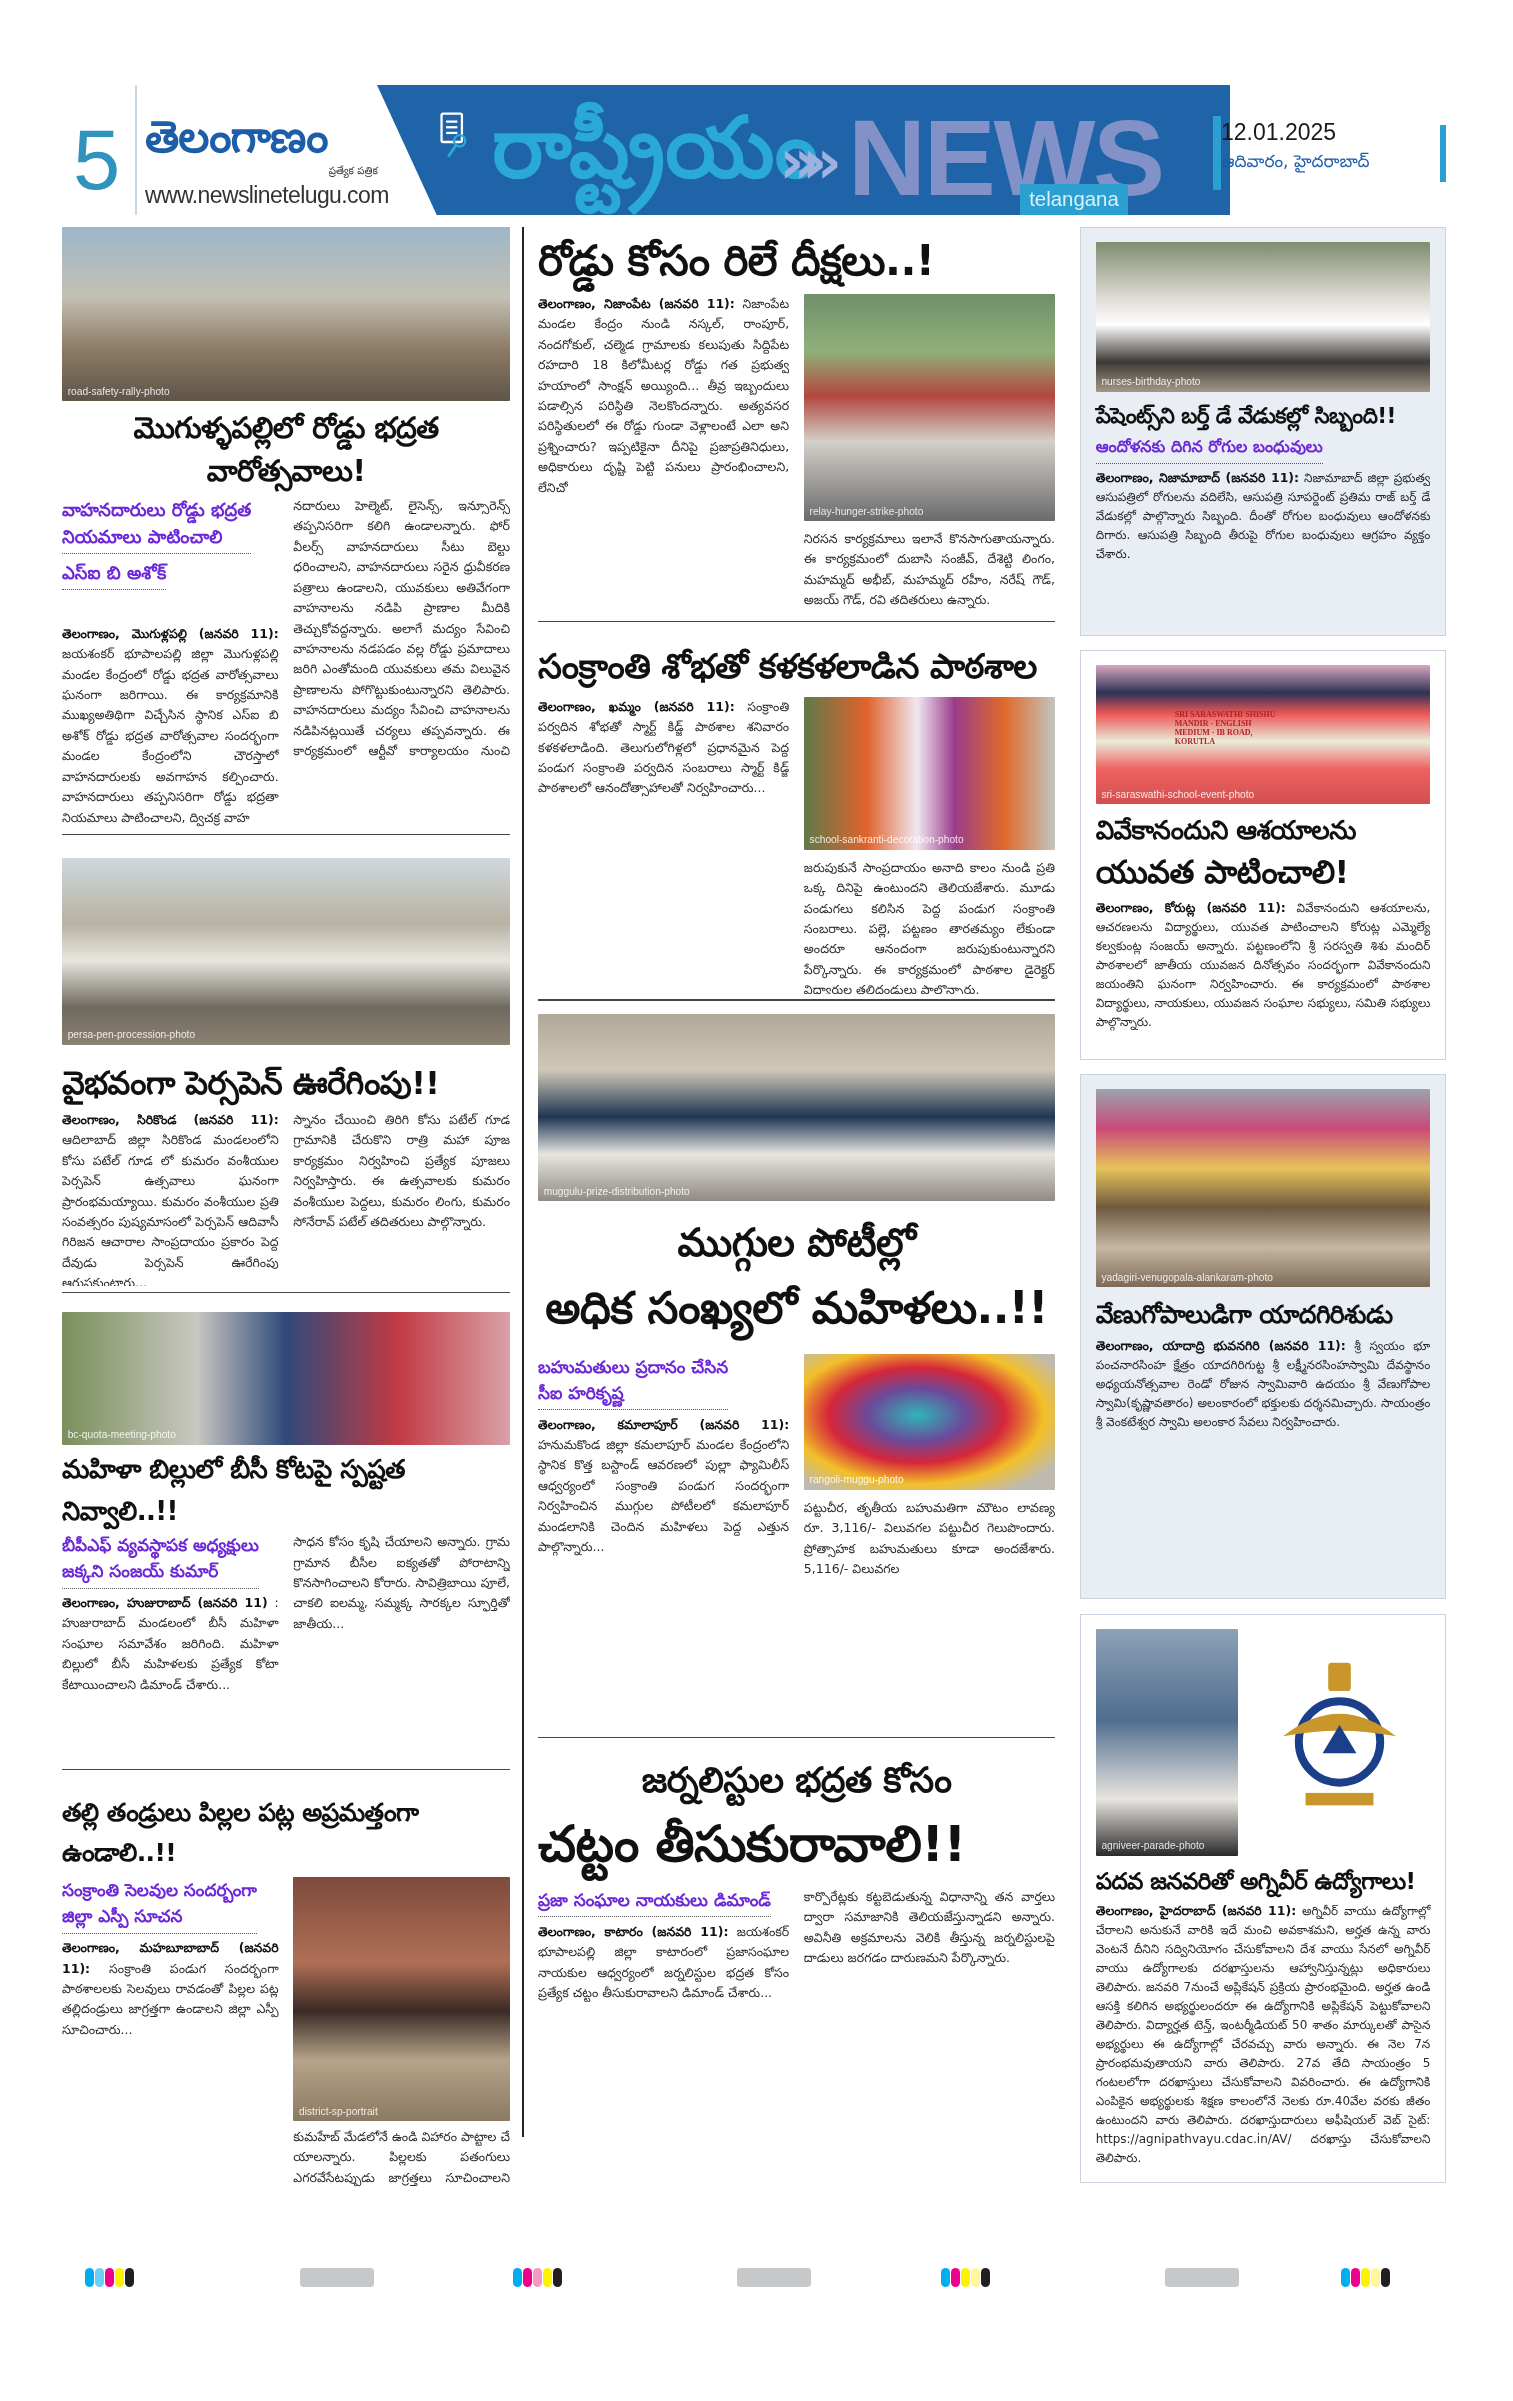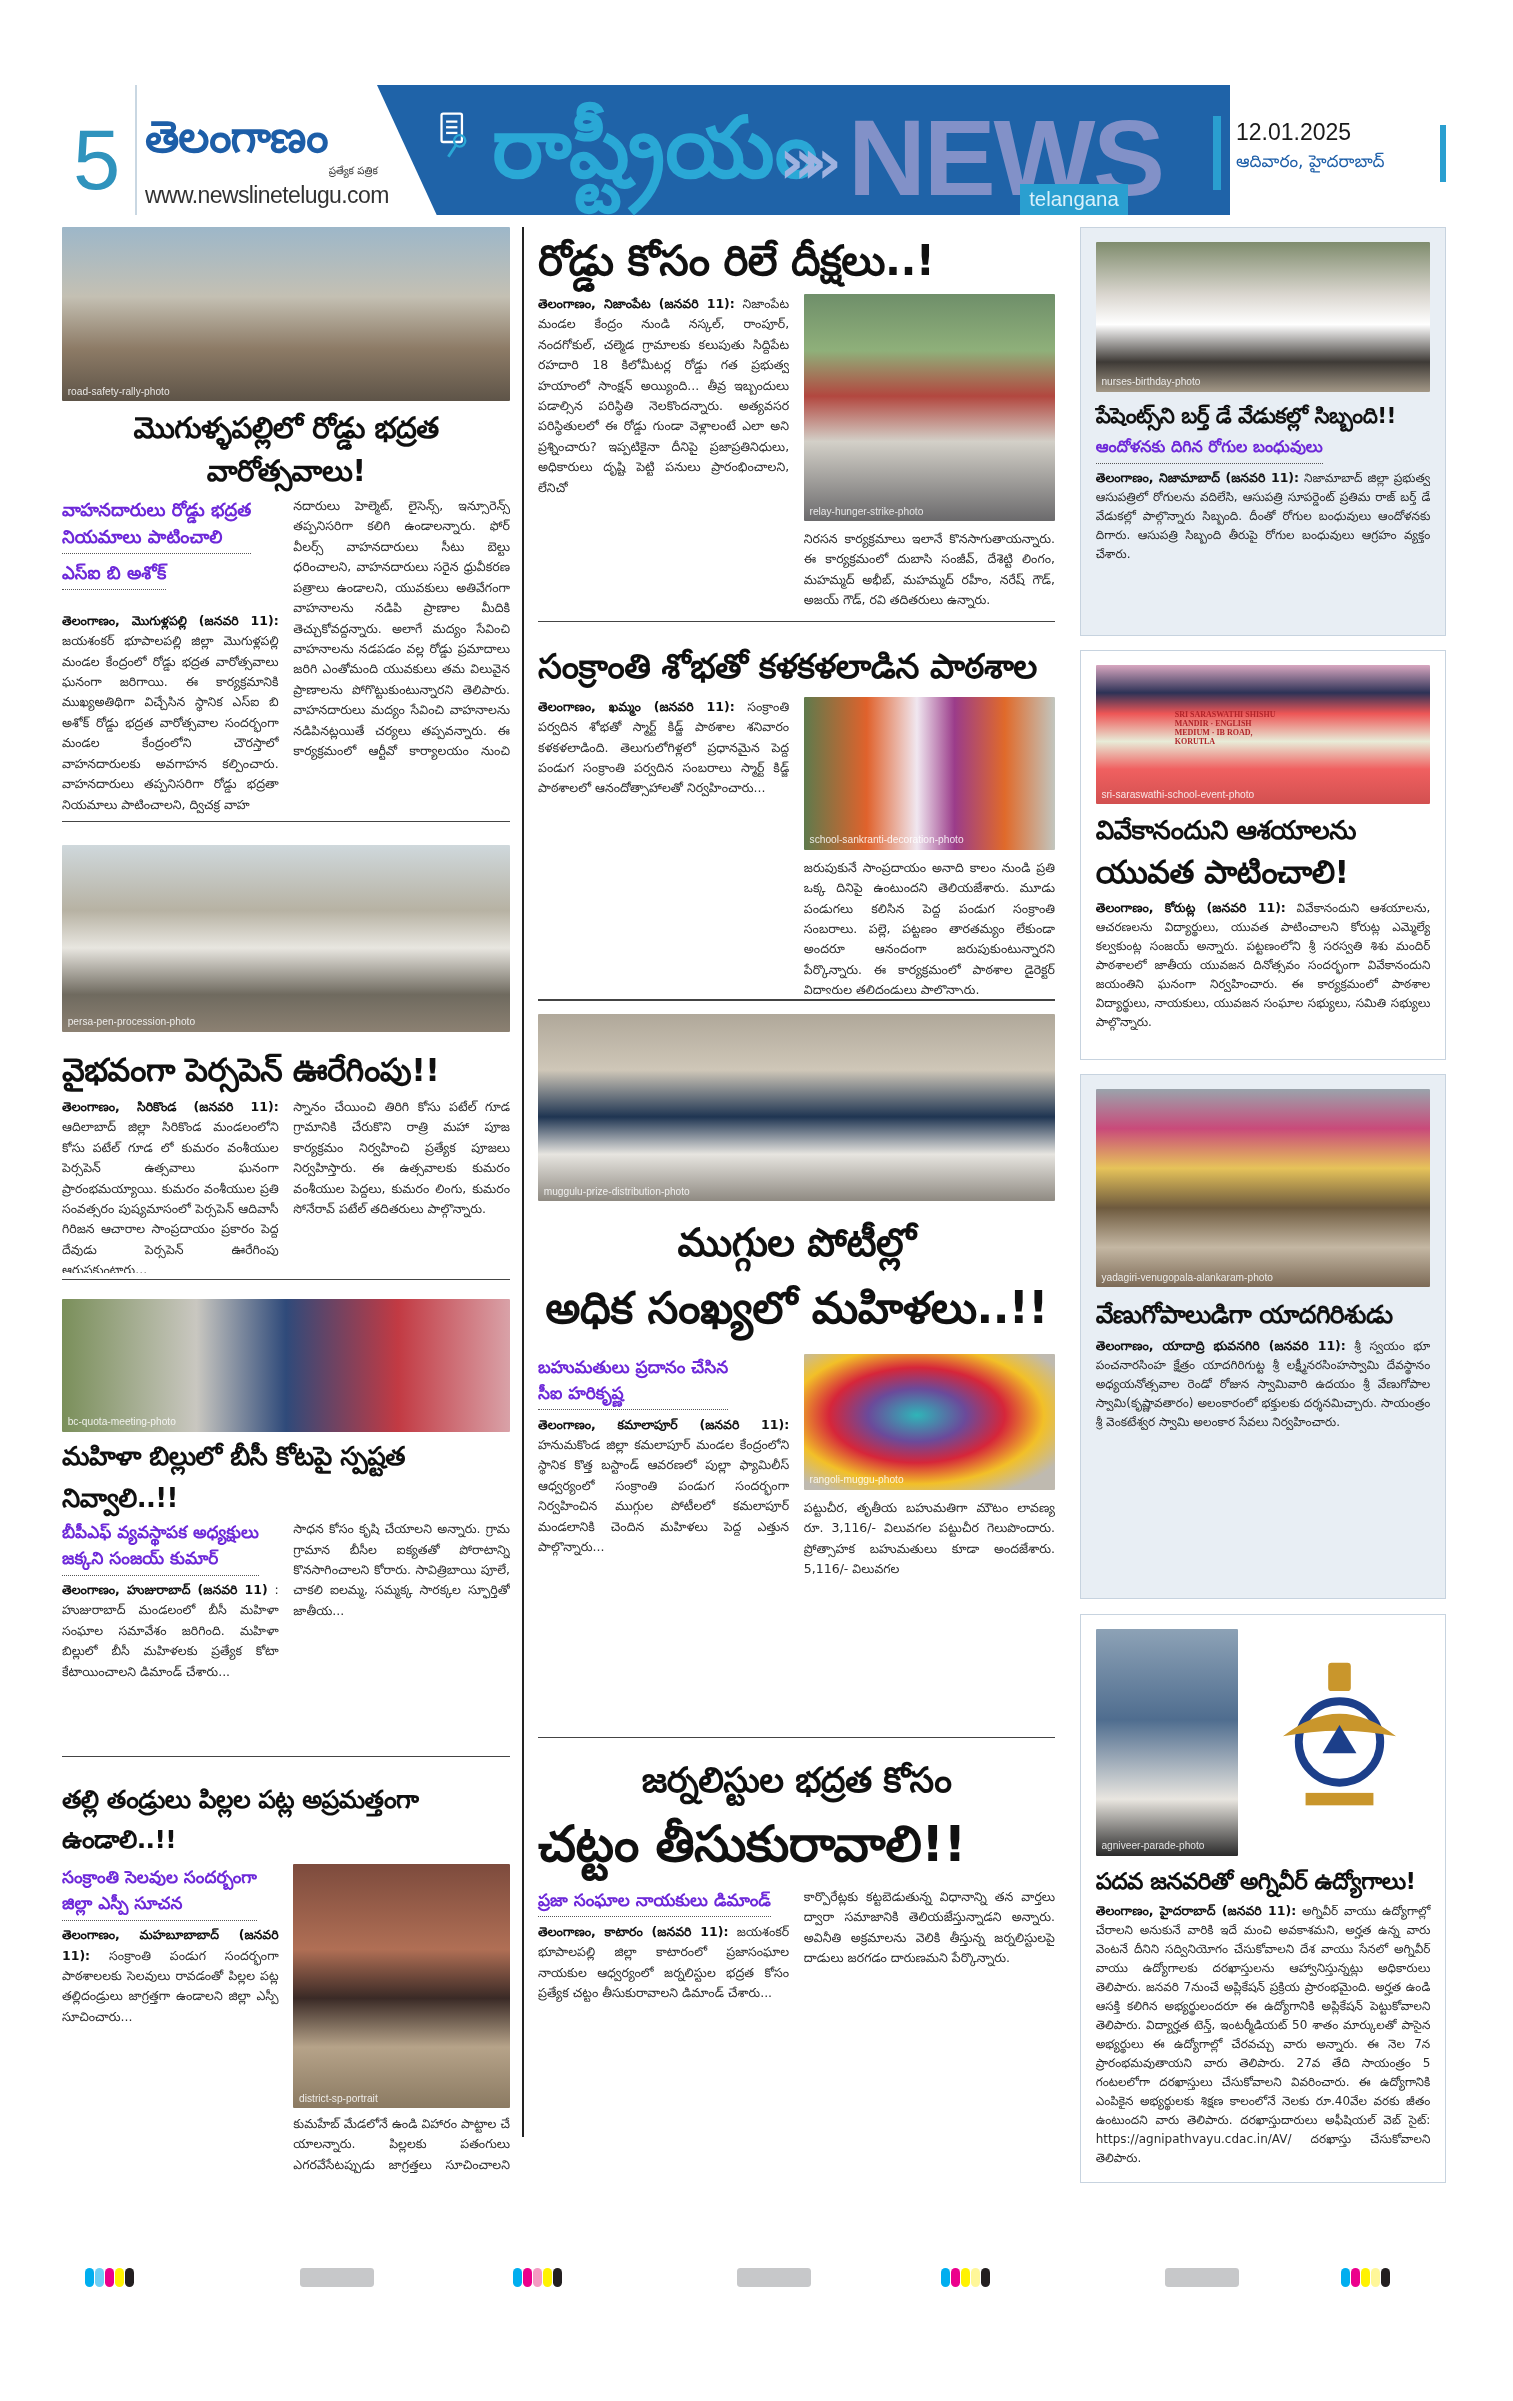--- a/index.html
+++ b/index.html
@@ -13,21 +13,21 @@
   .logo-box { position: absolute; left: 145px; top: 23px; width: 244px; height: 102px; }
   .logo-title { font-family: "DejaVu Sans", sans-serif; font-weight: bold; font-size: 44px; color: #1d5ea8; line-height: 57px; letter-spacing: -1.1px; }
   .logo-tag { position: absolute; right: 11.3px; top: 57px; font-size: 10.2px; color: #333; }
   .logo-url { position: absolute; left: 0; top: 74px; font-family: "Liberation Sans Narrow", "Liberation Sans", sans-serif; font-size: 23px; color: #333; letter-spacing: -0.6px; }
   .banner { position: absolute; left: 377px; top: 0; width: 853px; height: 130px; background: #1f63a8; clip-path: polygon(0 0, 100% 0, 100% 100%, 7% 100%); }
   .banner-icon { position: absolute; left: 437px; top: 23px; width: 34px; height: 68px; }
   .banner-title { position: absolute; left: 492px; top: 5.7px; font-size: 85px; color: #2aa8d6; font-weight: bold; line-height: 113px; }
   .banner-arrows { position: absolute; left: 779px; top: 40px; font-size: 62px; color: #9eb2e0; font-weight: bold; letter-spacing: -17px; }
   .banner-news { position: absolute; left: 848px; top: 16px; font-family: "Liberation Sans", sans-serif; font-size: 108px; font-weight: bold; color: #8291c8; line-height: 113px; letter-spacing: -2.3px; }
   .banner-sub { position: absolute; left: 1020px; top: 99px; width: 108px; height: 31px; background: #2a9fd0; color: #d9f0fb; font-family: "Liberation Sans", sans-serif; font-size: 20.4px; text-align: center; line-height: 31px; }
-  .date-box { position: absolute; left: 1213px; top: 31px; width: 221px; height: 74px; border-left: 8px solid #2a9fd0; padding-left: 15px; }
+  .date-box { position: absolute; left: 1213px; top: 31px; width: 221px; height: 74px; border-left: 8px solid #2a9fd0; padding-left: 0; }
   .date-text { font-family: "Liberation Sans", sans-serif; font-size: 23px; color: #1a1a1a; line-height: 32px; }
   .date-place { font-size: 17px; color: #1d5ea8; line-height: 27px; }
   .date-bar { position: absolute; left: 1440px; top: 40px; width: 5.7px; height: 57px; background: #2a9fd0; }
 
   
   .col { position: absolute; top: 227px; }
   .col-left { left: 62px; width: 448px; }
   .col-mid { left: 522px; width: 533px; border-left: 2.3px solid #222; padding-left: 14px; }
   .col-right { left: 1080px; width: 366px; }
 
@@ -87,21 +87,21 @@
       <span class="ph-label">road-safety-rally-photo</span>
     </div>
     <div class="headline" style="font-size:29.5px;line-height:43px;margin-top:5.7px;text-align:center;">మొగుళ్ళపల్లిలో రోడ్డు భద్రత వారోత్సవాలు!</div>
     <div class="two-col" style="margin-top:3.4px;">
       <div>
         <div class="subhead" style="font-size:18px;line-height:27px;">
           <div>వాహనదారులు రోడ్డు భద్రత</div>
           <div>నియమాలు పాటించాలి</div>
         </div>
         <div class="subhead" style="font-size:18px;line-height:27px;">ఎస్ఐ బి అశోక్</div>
-        <div class="body-text" style="margin-top:16px;">
+        <div class="body-text" style="margin-top:29px;">
           <span class="dateline">తెలంగాణం, మొగుళ్లపల్లి (జనవరి 11):</span>
           <span>జయశంకర్ భూపాలపల్లి జిల్లా మొగుళ్లపల్లి మండల కేంద్రంలో రోడ్డు భద్రత వారోత్సవాలు ఘనంగా జరిగాయి. ఈ కార్యక్రమానికి ముఖ్యఅతిథిగా విచ్చేసిన స్థానిక ఎస్ఐ బి అశోక్ రోడ్డు భద్రత వారోత్సవాల సందర్భంగా మండల కేంద్రంలోని చౌరస్తాలో వాహనదారులకు అవగాహన కల్పించారు. వాహనదారులు తప్పనిసరిగా రోడ్డు భద్రతా నియమాలు పాటించాలని, ద్విచక్ర వాహ</span>
         </div>
       </div>
       <div class="body-text" style="height:266px;overflow:hidden;">నదారులు హెల్మెట్, లైసెన్స్, ఇన్సూరెన్స్ తప్పనిసరిగా కలిగి ఉండాలన్నారు. ఫోర్ వీలర్స్ వాహనదారులు సీటు బెల్టు ధరించాలని, వాహనదారులు సరైన ధ్రువీకరణ పత్రాలు ఉండాలని, యువకులు అతివేగంగా వాహనాలను నడిపి ప్రాణాల మీదికి తెచ్చుకోవద్దన్నారు. అలాగే మద్యం సేవించి వాహనాలను నడపడం వల్ల రోడ్డు ప్రమాదాలు జరిగి ఎంతోమంది యువకులు తమ విలువైన ప్రాణాలను పోగొట్టుకుంటున్నారని తెలిపారు. వాహనదారులు మద్యం సేవించి వాహనాలను నడిపినట్లయితే చర్యలు తప్పవన్నారు. ఈ కార్యక్రమంలో ఆర్టీవో కార్యాలయం నుంచి ఏఎంవిఐ సుందర్ నాయక్, శ్రీనివాస్ మొగుళ్ళపల్లి ఏఎస్ఐ రాజేశం, కానిస్టేబుల్ కృష్ణ తదితరులు పాల్గొన్నారు.</div>
     </div>
     <div class="rule" style="margin-top:5.7px;"></div>
   </article>
 
   <article style="margin-top:23px;">

